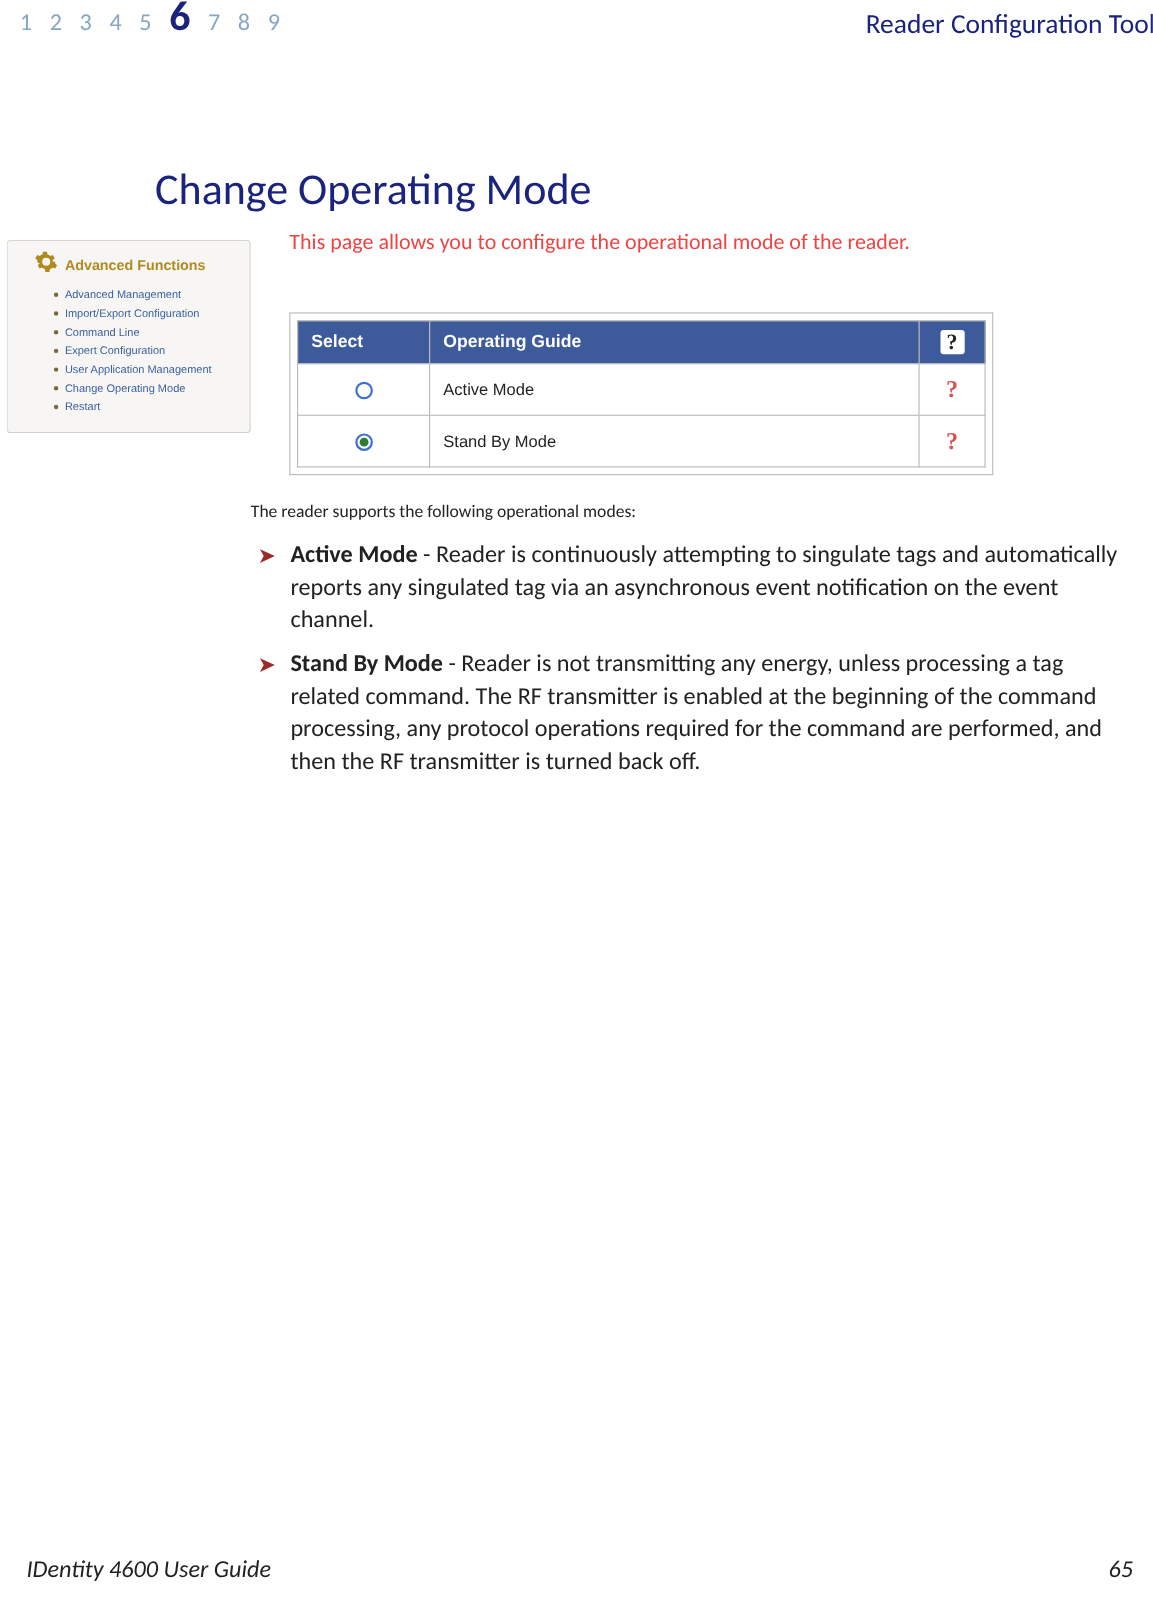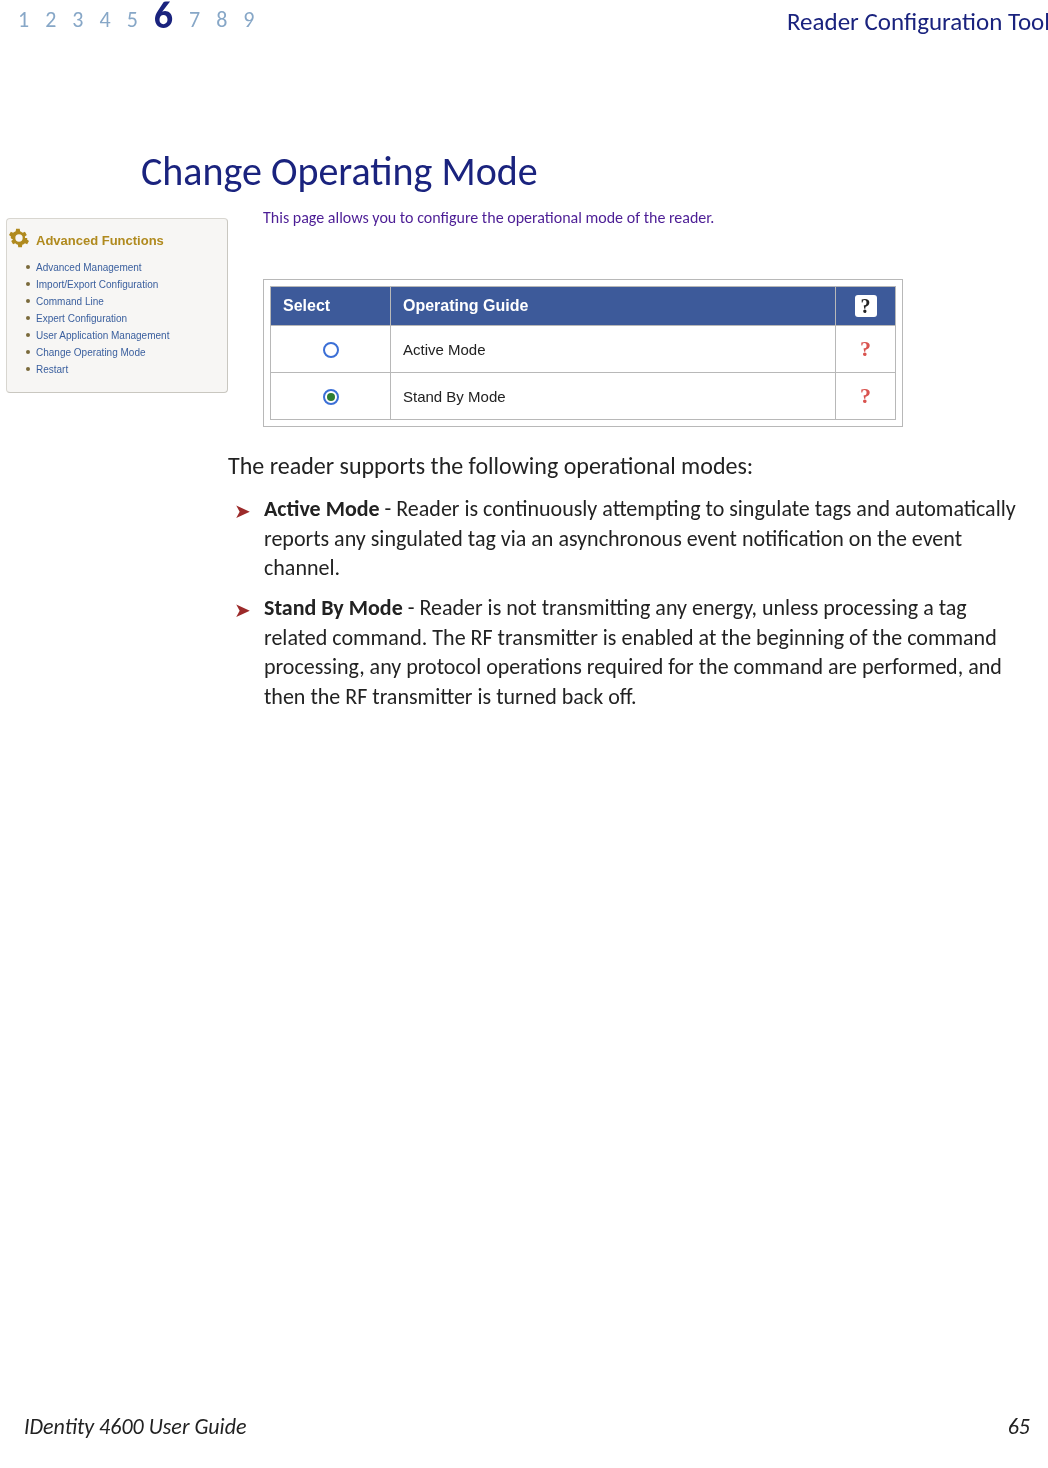--- a/index.html
+++ b/index.html
@@ -42,21 +42,21 @@
       align-items: flex-start;
     }
     .sidebar-widget {
       width: 222px;
       margin: 22px 0 0 6px;
       background: #f7f6f4;
       border: 1px solid #d8d6d0;
       border-right-color: #c9c7c0;
       border-bottom-color: #c9c7c0;
       border-radius: 4px;
-      padding: 8px 6px 14px 1px;
+      padding: 8px 6px 14px 24px;
       font-family: Verdana, Arial, sans-serif;
     }
     .sidebar-head {
       display: flex;
       align-items: center;
       gap: 6px;
       margin-bottom: 6px;
     }
     .sidebar-head .gear-icon svg { width: 22px; height: 22px; }
     .sidebar-title {
@@ -81,23 +81,23 @@
       left: 0; top: 6px;
       width: 4px; height: 4px;
       border-radius: 50%;
       background: #7a6a3b;
     }
     .content-col {
       flex: 1;
       padding: 0 20px 0 0;
     }
     .intro-text {
-      font-size: 16px;
+      font-size: 20px;
       margin: 12px 0 0 35px;
-      color: #4c1d95;
+      color: #ef4444;
     }
     .mode-table-wrap {
       margin: 52px 0 0 35px;
       width: 640px;
       border: 1px solid #b8b8b8;
       padding: 6px;
       background: #fff;
     }
     .mode-table { width: 100%; border-collapse: collapse; border-radius: 22px; }
     .mode-table th {
@@ -122,21 +122,21 @@
       color: #222;
     }
     .mode-table td.select-cell { width: 120px; text-align: center; }
     .mode-table td.help-cell { width: 60px; text-align: center; color: #d9534f; font-size: 22px; font-weight: bold; font-family: Georgia, serif; }
     .radio { display:inline-block; width:16px; height:16px; border:2px solid #3b6fd6; border-radius:50%; position:relative; vertical-align:middle;}
     .radio.selected::after { content:""; position:absolute; width:8px; height:8px; background:#2e7d32; border-radius:50%; left:2px; top:2px; }
     .help-head-icon {
       display:inline-block; width:22px; height:22px; background:#fff; border-radius:3px; color:#222; font-weight:bold; font-family:Georgia,serif; font-size:20px; line-height:22px; text-align:center;
     }
     .sub-text {
-      font-size: 24px;
+      font-size: 16px;
       margin: 24px 0 14px 0;
     }
     .bullet-list { list-style:none; margin-left: 0; }
     .bullet-list li {
       position: relative;
       font-size: 22px;
       line-height: 1.35;
       padding-left: 36px;
       margin-bottom: 10px;
       text-align: left;

